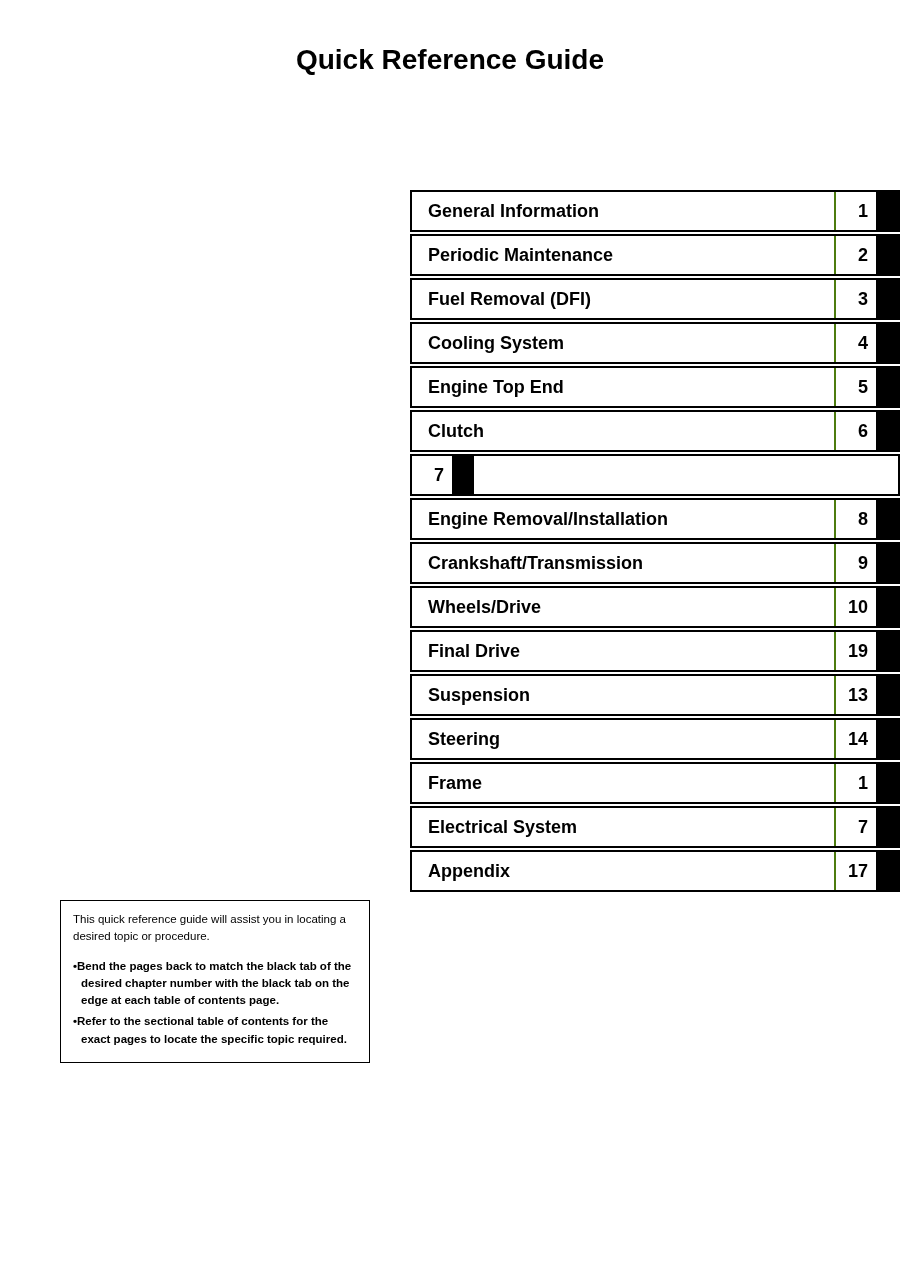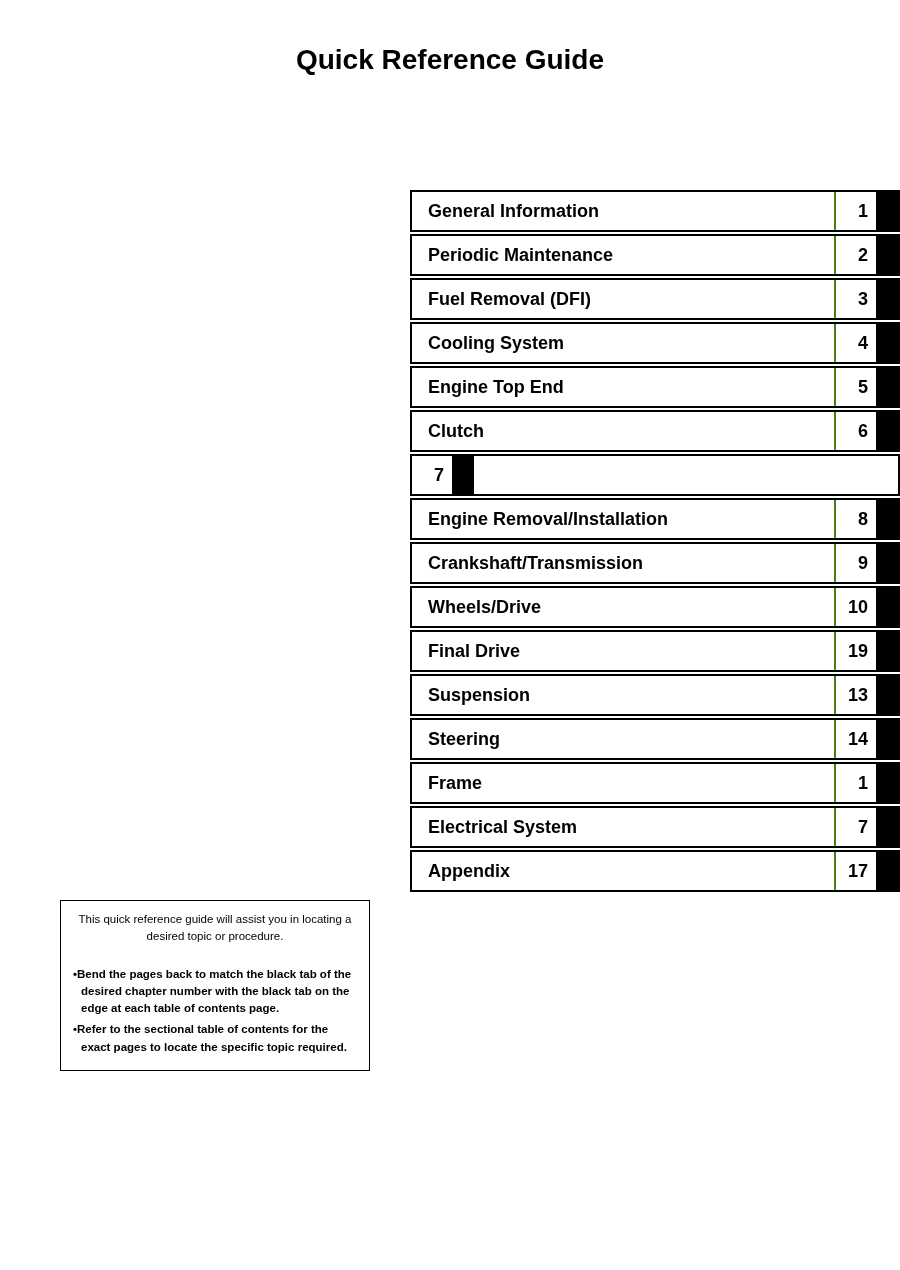--- a/index.html
+++ b/index.html
@@ -74,22 +74,21 @@
       top: 900px;
       width: 310px;
       border: 1px solid #000000;
       padding: 10px 12px;
       font-size: 11.5px;
       line-height: 1.5;
       color: #000000;
     }
 
     .note-box p {
-      margin-bottom: 20px;
-      text-align: center;
+      margin-bottom: 12px;
     }
 
     .note-box .bullet {
       display: block;
       text-indent: -8px;
       padding-left: 8px;
       margin-bottom: 4px;
       font-weight: bold;
     }
   </style>

